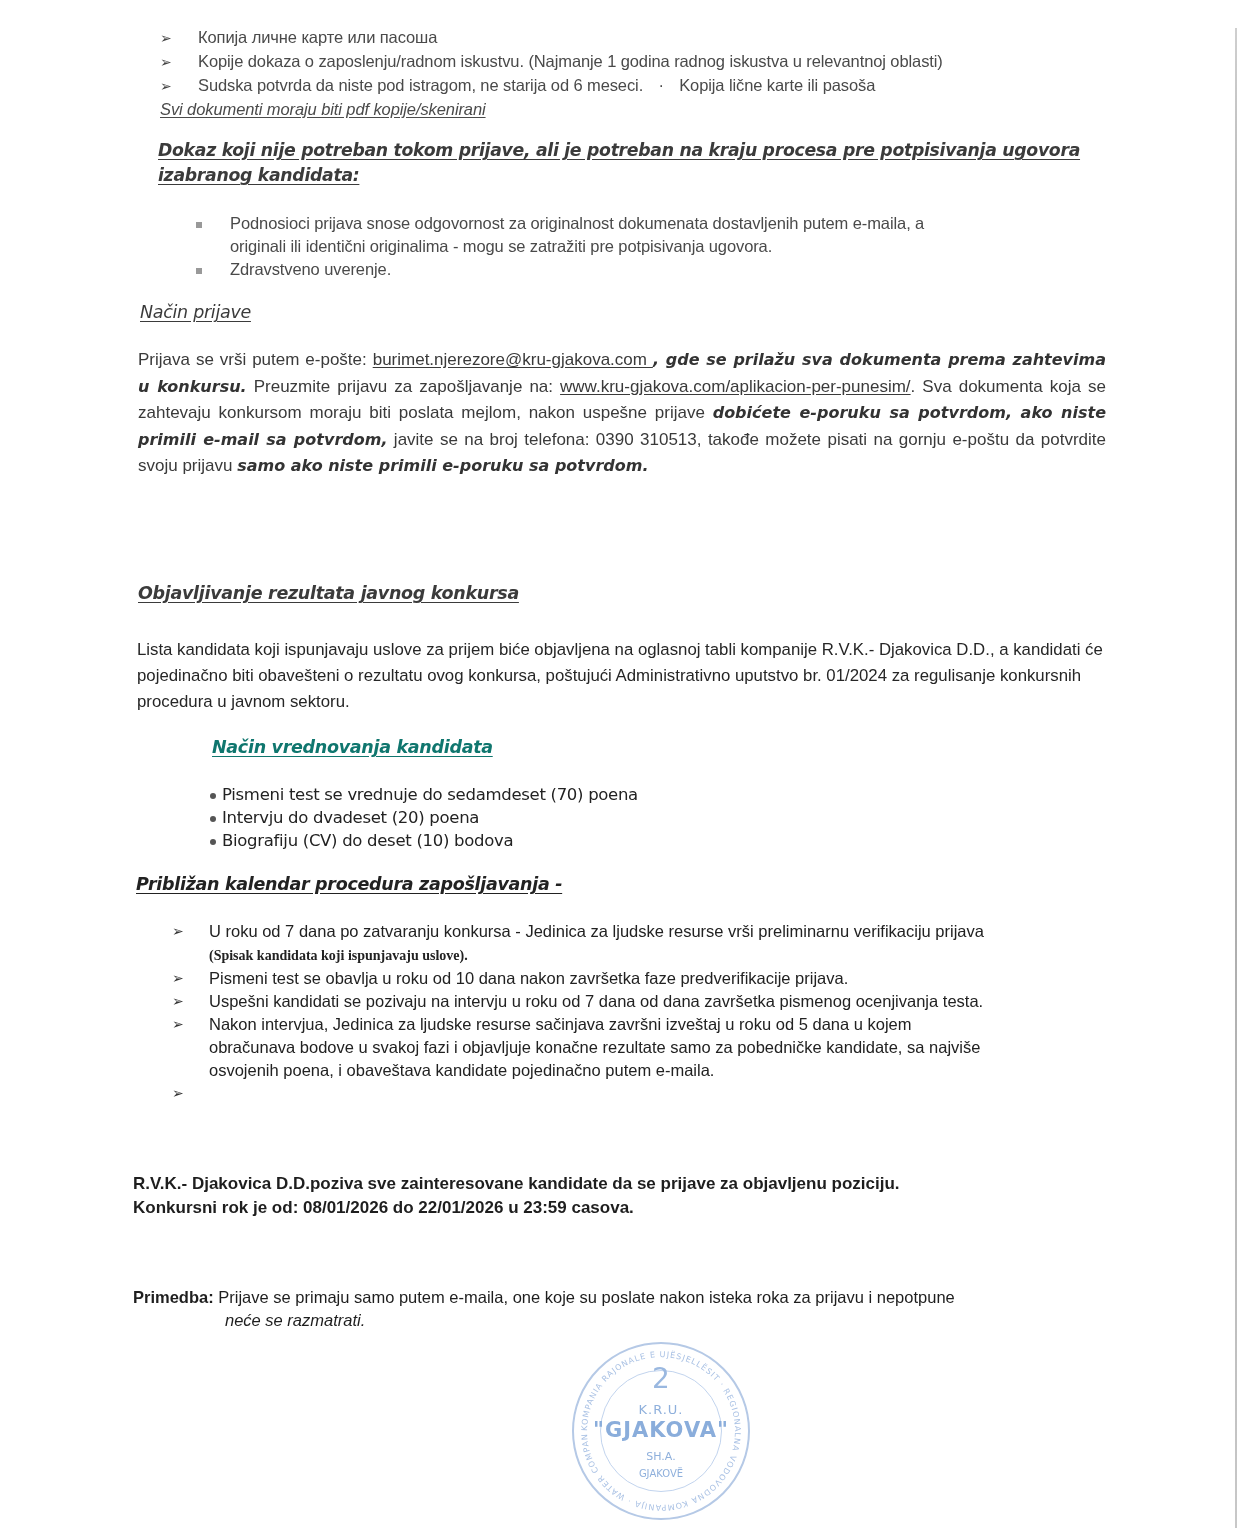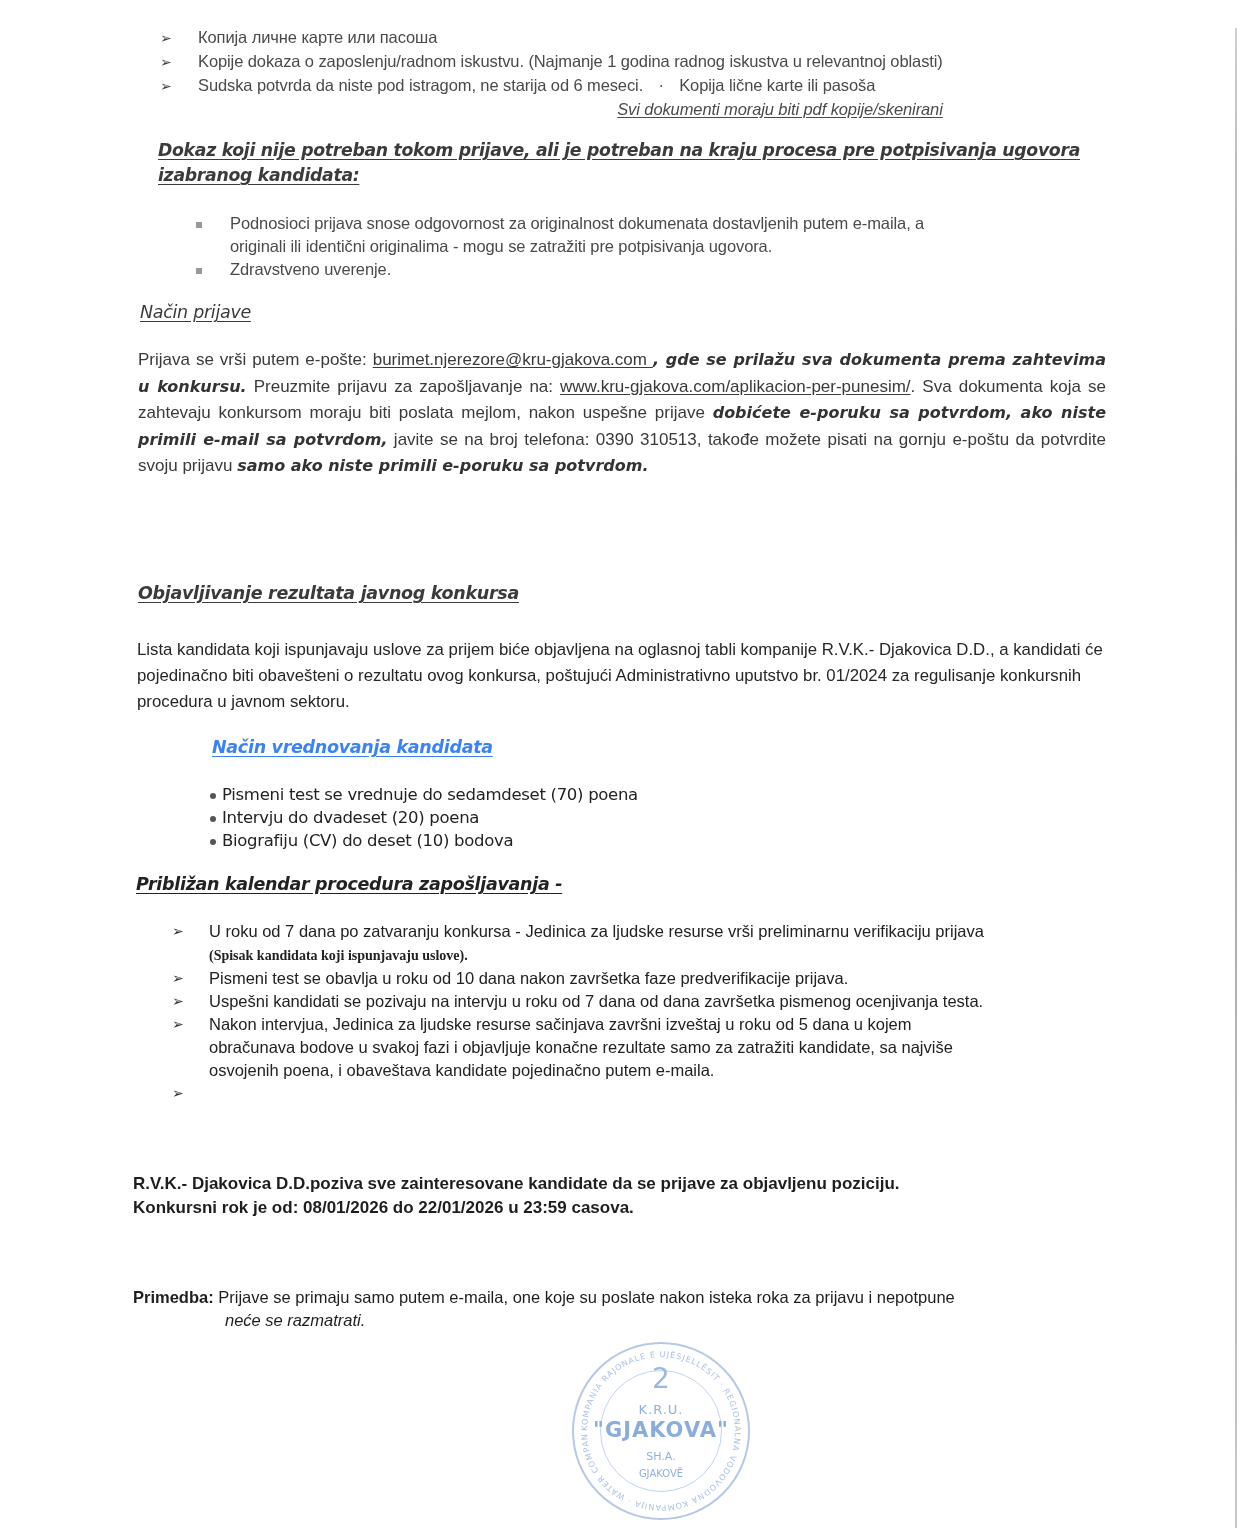--- a/index.html
+++ b/index.html
@@ -8,21 +8,21 @@
     font-family: "Liberation Sans", "DejaVu Sans", sans-serif;
     color: #1a1a1a;
   }
   .edge-line {
     position: absolute; left: 1235px; top: 28px; width: 2px; height: 1500px;
     background: linear-gradient(#cfcfcf, #9a9a9a 30%, #c8c8c8);
   }
   .abs { position: absolute; }
   .light { color: #4a4a4a; font-size: 16.5px; letter-spacing: -0.1px; }
   .arrow { display: inline-block; width: 38px; color: #444; font-size: 14px; }
-  .u { text-decoration: underline; text-underline-offset: 2px; text-align: right; }
+  .u { text-decoration: underline; text-underline-offset: 2px; }
   .it { font-style: italic; }
   .b { font-weight: bold; }
   .heading {
     font-weight: bold; font-style: italic; text-decoration: underline;
     text-underline-offset: 3px; color: #3b3b3b; font-size: 17.5px;
     font-family: "DejaVu Sans", sans-serif; letter-spacing: -0.3px;
   }
   .para {
     color: #3a3a3a; font-size: 17px; line-height: 26.5px; text-align: justify;
   }
@@ -72,21 +72,21 @@
 </div>
 
 <div class="abs heading" style="left:140px; top:302px; font-weight:normal;">Način prijave</div>
 <div class="abs para" style="left:138px; top:347px; width:968px;">
   <span>Prijava se vrši putem e-pošte: </span><a class="u" style="color:#3a3a3a;">burimet.njerezore@kru-gjakova.com </a><span class="bi">, gde se prilažu sva dokumenta prema zahtevima u konkursu.</span><span> Preuzmite prijavu za zapošljavanje na: </span><a class="u" style="color:#3a3a3a;">www.kru-gjakova.com/aplikacion-per-punesim/</a><span>. Sva dokumenta koja se zahtevaju konkursom moraju biti poslata mejlom, nakon uspešne prijave </span><span class="bi">dobićete e-poruku sa potvrdom, ako niste primili e-mail sa potvrdom,</span><span> javite se na broj telefona: </span><span>0390 310513</span><span>, takođe možete pisati na gornju e-poštu da potvrdite svoju prijavu </span><span class="bi">samo ako niste primili e-poruku sa potvrdom.</span>
 </div>
 
 <div class="abs heading" style="left:138px; top:583px;">Objavljivanje rezultata javnog konkursa</div>
 <div class="abs para" style="left:137px; top:637px; width:970px; color:#262626; font-size:16.8px; line-height:26px; text-align:left;">Lista kandidata koji ispunjavaju uslove za prijem biće objavljena na oglasnoj tabli kompanije R.V.K.- Djakovica D.D., a kandidati će pojedinačno biti obavešteni o rezultatu ovog konkursa, poštujući Administrativno uputstvo br. 01/2024 za regulisanje konkursnih procedura u javnom sektoru.</div>
 
-<div class="abs heading" style="left:212px; top:737px; color:#3b82f6;">Način vrednovanja kandidata</div>
+<div class="abs heading" style="left:212px; top:737px; color:#0f766e;">Način vrednovanja kandidata</div>
 <div class="abs eval" style="left:210px; top:783px;">
   <div><span class="dot-bullet"></span><span>Pismeni test se vrednuje do sedamdeset (70) poena</span></div>
   <div><span class="dot-bullet"></span><span>Intervju do dvadeset (20) poena</span></div>
   <div><span class="dot-bullet"></span><span>Biografiju (CV) do deset (10) bodova</span></div>
 </div>
 
 <div class="abs heading" style="left:136px; top:874px; color:#222;">Približan kalendar procedura zapošljavanja -</div>
 <div class="abs cal" style="left:172px; top:920px; width:920px;">
   <div class="row">
       <span class="mk">➢</span>
@@ -95,21 +95,21 @@
   <div class="row">
       <span class="mk">➢</span>
       <div>Pismeni test se obavlja u roku od 10 dana nakon završetka faze predverifikacije prijava.</div>
     </div>
   <div class="row">
       <span class="mk">➢</span>
       <div>Uspešni kandidati se pozivaju na intervju u roku od 7 dana od dana završetka pismenog ocenjivanja testa.</div>
     </div>
   <div class="row">
       <span class="mk">➢</span>
-      <div><span>Nakon intervjua, Jedinica za ljudske resurse sačinjava završni izveštaj u roku od 5 dana u kojem</span><br><span>obračunava bodove u svakoj fazi i objavljuje konačne rezultate samo za zatražiti kandidate, sa najviše</span><br><span>osvojenih poena, i obaveštava kandidate pojedinačno putem e-maila.</span></div>
+      <div><span>Nakon intervjua, Jedinica za ljudske resurse sačinjava završni izveštaj u roku od 5 dana u kojem</span><br><span>obračunava bodove u svakoj fazi i objavljuje konačne rezultate samo za pobedničke kandidate, sa najviše</span><br><span>osvojenih poena, i obaveštava kandidate pojedinačno putem e-maila.</span></div>
     </div>
   <div class="row">
       <span class="mk">➢</span>
     </div>
 </div>
 
 <div class="abs b dark" style="left:133px; top:1172px; line-height:24px;">
   <div>R.V.K.- Djakovica D.D.poziva sve zainteresovane kandidate da se prijave za objavljenu poziciju.</div>
   <div><span>Konkursni rok je od:  </span><span>08/01/2026 do 22/01/2026 u 23:59 casova.</span></div>
 </div>

